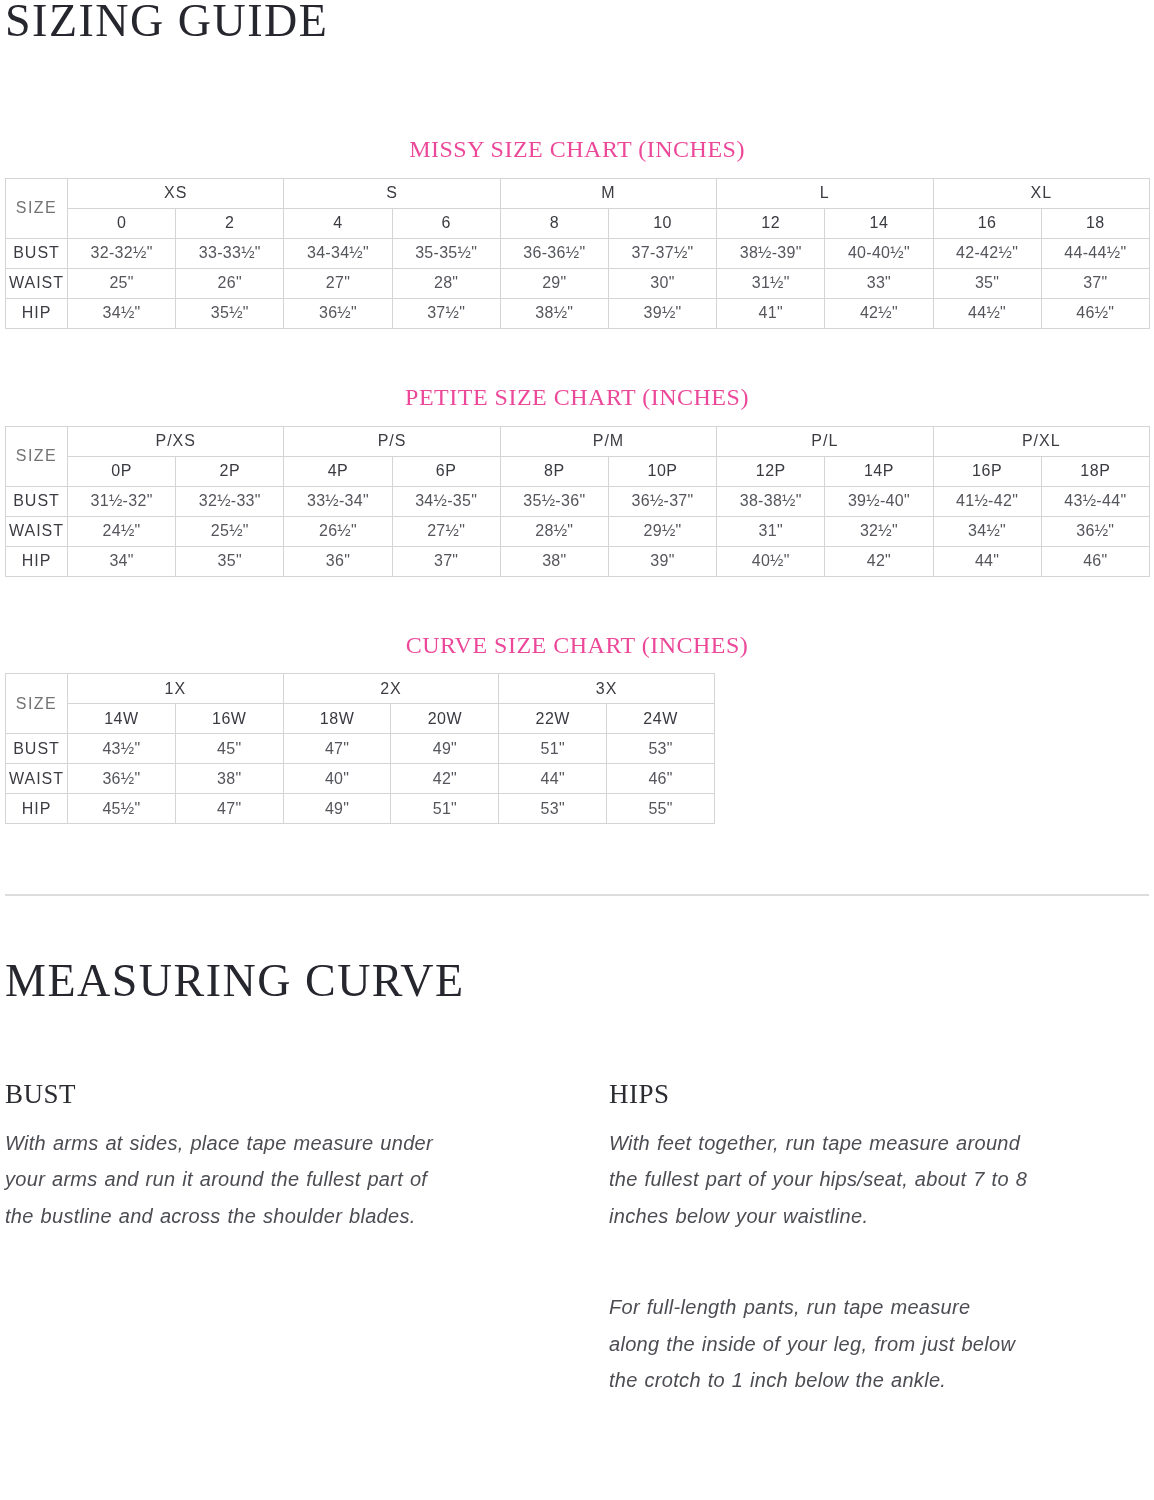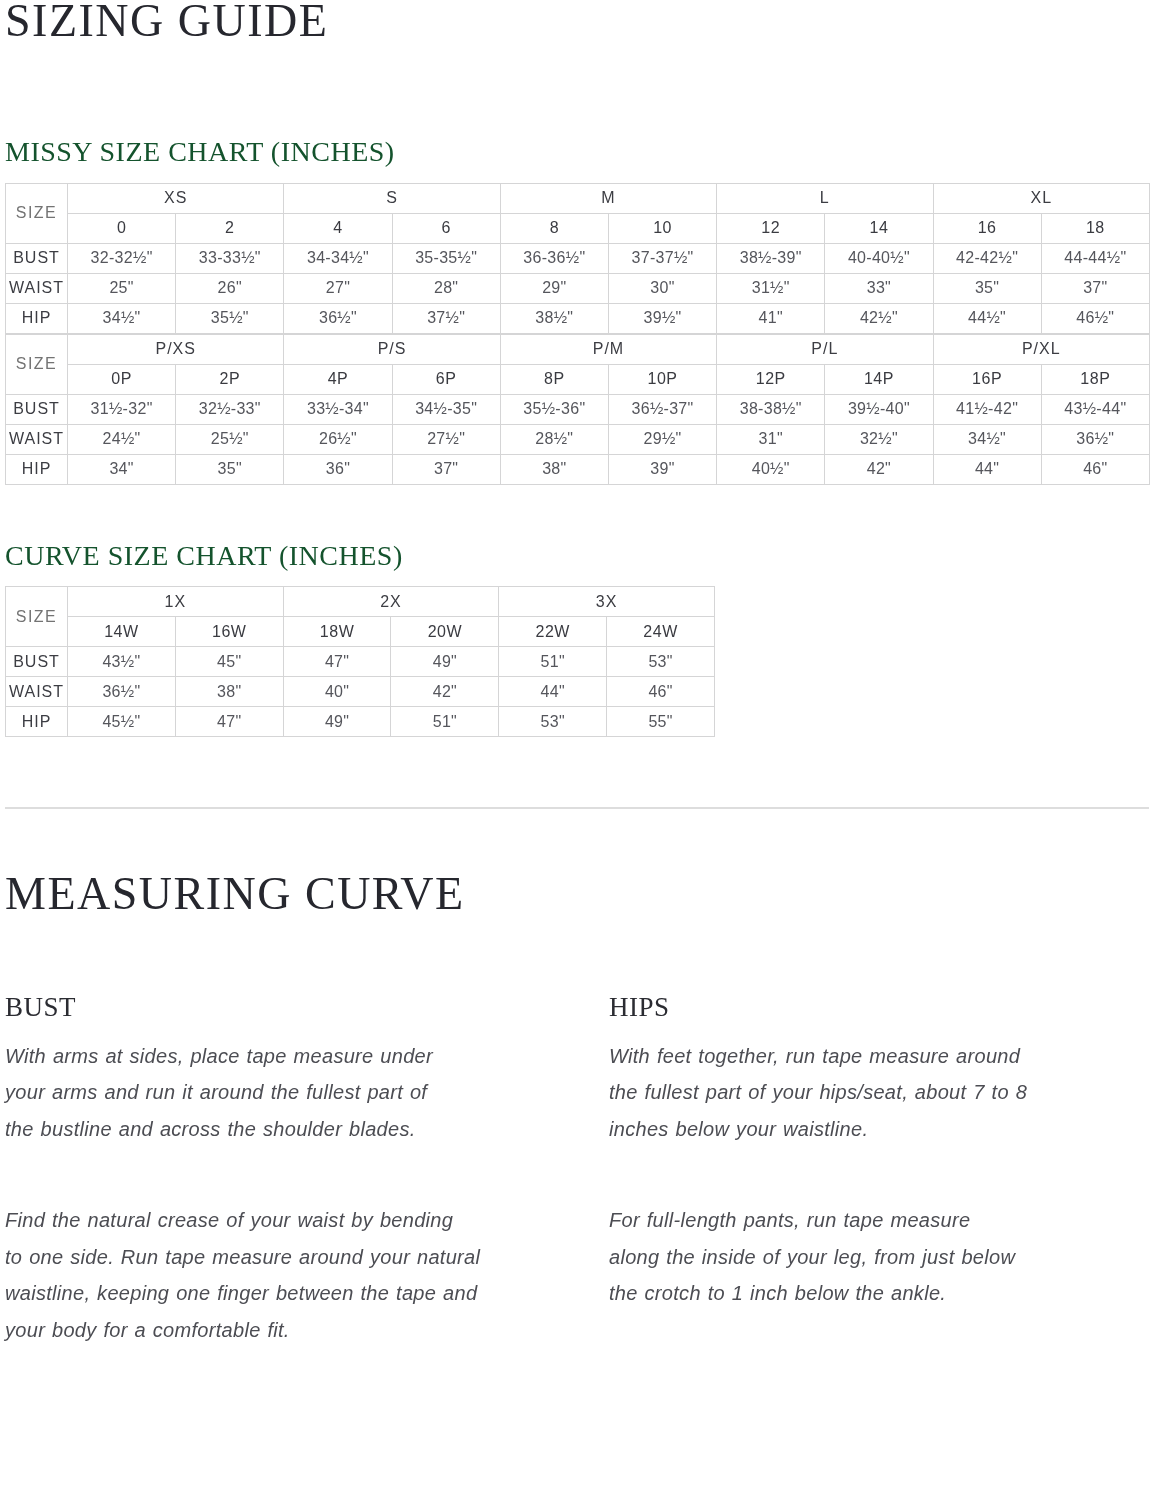--- a/index.html
+++ b/index.html
@@ -24,25 +24,26 @@
     letter-spacing: 1.5px;
     color: #26272e;
     line-height: 1.0;
     margin: -4px 0 0 0;
   }
   h1.measuring { margin-top: 62px; }
 
   .chart-heading {
     font-family: "Liberation Serif", serif;
     font-weight: normal;
-    font-size: 28px;
+    font-size: 24px;
     letter-spacing: 0.5px;
-    color: #14532d;
+    color: #ec4899;
     line-height: 1.2;
     margin: 54px 0 14px 0;
+    text-align: center;
   }
   #charts .chart-heading:first-of-type { margin-top: 91px; }
 
   table.size-table {
     border-collapse: collapse;
     table-layout: fixed;
     width: 1145px;
     margin: 0;
   }
   table.size-table.compact { width: 710px; }
@@ -194,20 +195,21 @@
             <td class="value-cell">37½"</td>
             <td class="value-cell">38½"</td>
             <td class="value-cell">39½"</td>
             <td class="value-cell">41"</td>
             <td class="value-cell">42½"</td>
             <td class="value-cell">44½"</td>
             <td class="value-cell">46½"</td>
           </tr>
         </tbody>
       </table>
+      <h2 class="chart-heading">PETITE SIZE CHART (INCHES)</h2>
       <table class="size-table">
         <colgroup>
           <col style="width: 62px;">
           <col>
           <col>
           <col>
           <col>
           <col>
           <col>
           <col>
@@ -349,24 +351,20 @@
 your arms and run it around the fullest part of
 the bustline and across the shoulder blades.</p>
       </div>
       <div class="tip right-col">
         <h3>HIPS</h3>
         <p>With feet together, run tape measure around
 the fullest part of your hips/seat, about 7 to 8
 inches below your waistline.</p>
       </div>
       <div class="tip">
-        <p>Find the natural crease of your waist by bending
-to one side. Run tape measure around your natural
-waistline, keeping one finger between the tape and
-your body for a comfortable fit.</p>
       </div>
       <div class="tip right-col">
         <p>For full-length pants, run tape measure
 along the inside of your leg, from just below
 the crotch to 1 inch below the ankle.</p>
       </div>
     </div>
 </div>
 
 </body></html>

